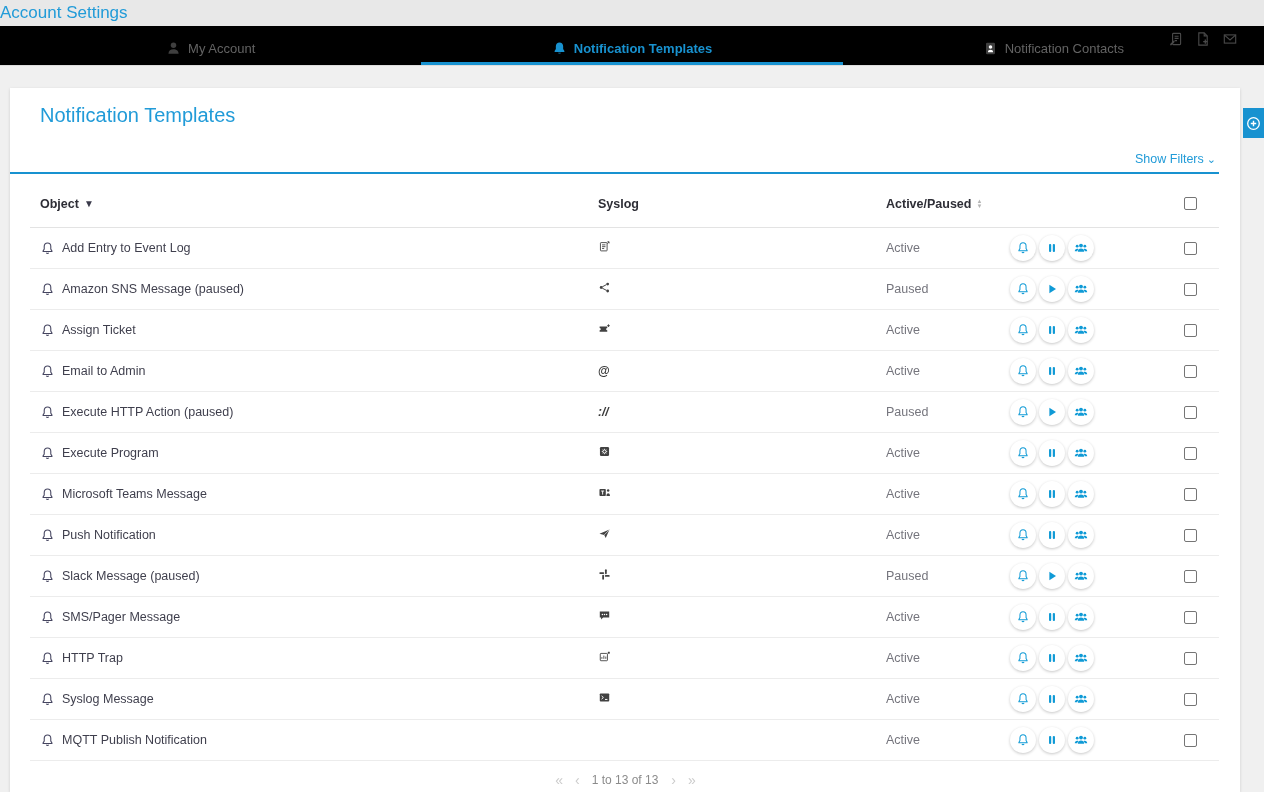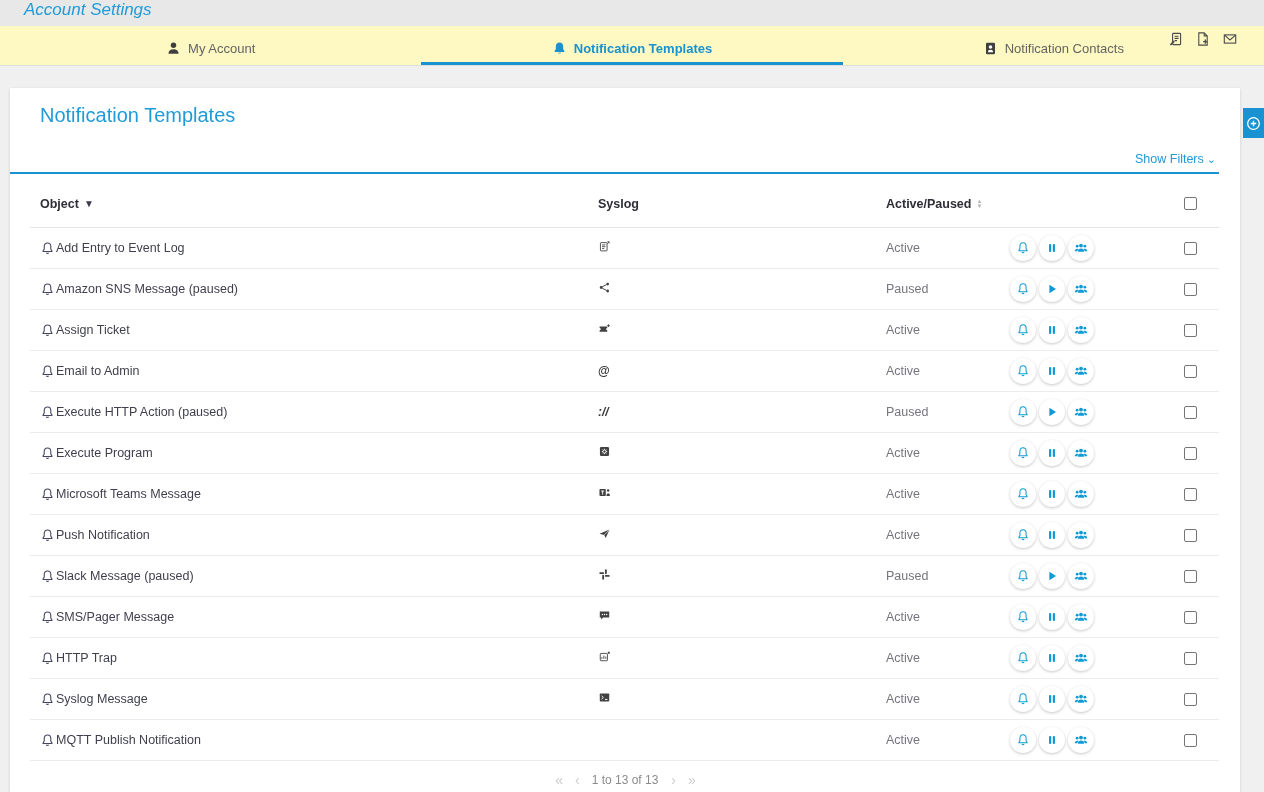--- a/index.html
+++ b/index.html
@@ -13,28 +13,27 @@
   html,body{width:1264px;height:792px;overflow:hidden;}
   body{
     font-family:"Liberation Sans","DejaVu Sans",sans-serif;
     background:#f0f0f0;
     position:relative;
     font-size:13px;
     color:var(--row-text);
   }
   
   .topbar{
-    height:26px;background:#e8e8e8;display:flex;align-items:flex-start;
-    padding-left:24px;
-    font-style:italic;
+    height:26px;background:#e8e8e8;display:flex;align-items:center;
+    padding-left:0;
   }
   .topbar .app-title{font-size:17px;color:var(--title-blue);}
   
   .tabstrip{
-    height:40px;background:#fef9c3;border-bottom:1px solid #ddd;
+    height:40px;background:#000000;border-bottom:1px solid #ddd;
     display:flex;position:relative;
   }
   .tab{
     flex:1;display:flex;align-items:center;justify-content:center;gap:7px;
     color:#636363;font-size:13px;cursor:pointer;border-bottom:3px solid transparent;
     padding-top:8px;
   }
   .tab .ticon{width:15px;height:15px;color:#3f3f3f;flex:0 0 auto;display:inline-block;}
   .tab.active{color:var(--accent);font-weight:bold;border-bottom-color:var(--accent);}
   .tab.active .ticon{color:var(--accent);}
@@ -74,21 +73,21 @@
   .thead{
     height:54px;padding-top:6px;border-bottom:1px solid #e3e3e3;
     font-weight:bold;color:#2e2e36;font-size:12.5px;
   }
   .th{padding-left:10px;display:flex;align-items:center;gap:5px;cursor:pointer;}
   .sort-desc{font-size:10px;color:#3a3a4a;}
   .sort-both{display:flex;flex-direction:column;font-size:6px;line-height:5px;color:#b5b5b5;}
   .trow{
     height:41px;border-bottom:1px solid #ececec;font-size:12.5px;
   }
-  .cell-object{padding-left:10px;display:flex;align-items:center;gap:1px;color:var(--row-text);cursor:pointer;}
+  .cell-object{padding-left:10px;display:flex;align-items:center;gap:7px;color:var(--row-text);cursor:pointer;}
   .cell-object .rbell{width:15px;height:15px;color:#454560;flex:0 0 auto;}
   .cell-actions{padding-left:10px;color:#424242;}
   .cell-actions .aicon{width:13px;height:13px;display:inline-block;}
   .cell-actions .atext{font-size:12px;font-weight:bold;font-style:italic;color:#3a3a3a;}
   .cell-status{padding-left:10px;color:var(--muted);}
   .cell-btns{display:flex;gap:3px;}
   .circle-btn{
     width:26px;height:26px;border-radius:50%;background:#fff;
     box-shadow:0 1px 3px rgba(0,0,0,.22);display:flex;align-items:center;justify-content:center;
     cursor:pointer;color:var(--icon-blue);

